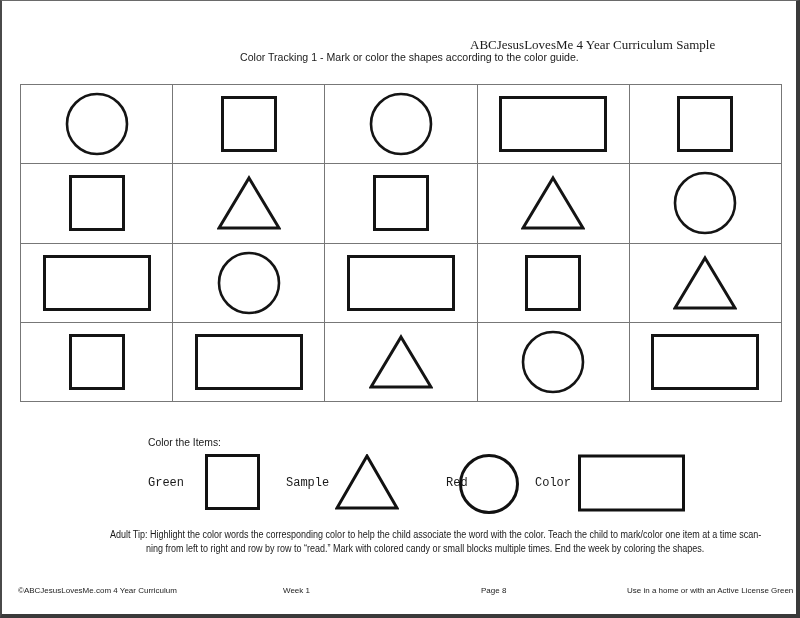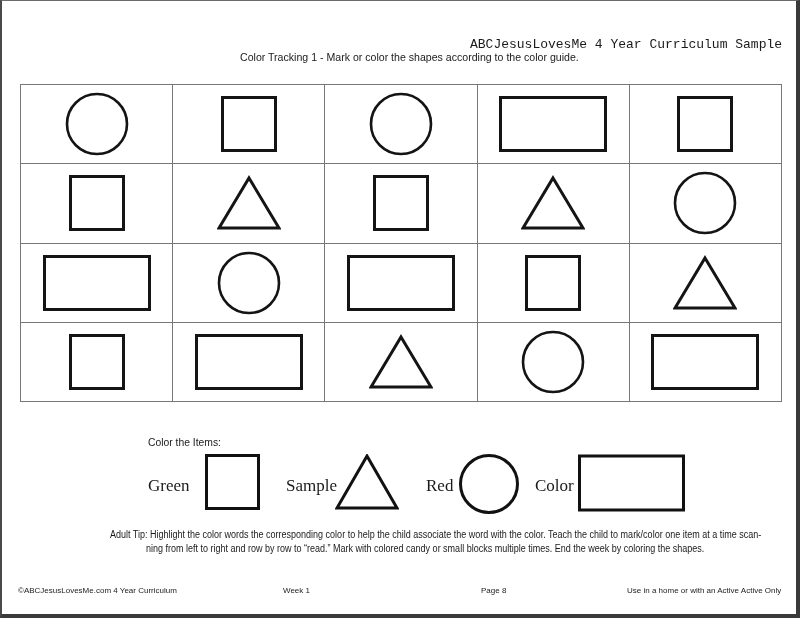--- a/index.html
+++ b/index.html
@@ -1,28 +1,28 @@
 <!DOCTYPE html>
 <html><head>
 <meta charset="utf-8">
 <style>
   html, body { margin: 0; padding: 0; }
   body { width: 800px; height: 618px; background: #ffffff; position: relative; overflow: hidden; }
   .frame { position: absolute; left: 0; top: 0; width: 800px; height: 618px; box-sizing: border-box;
            border-left: 2px solid #4a4a4a; border-top: 1px solid #6a6a6a; border-right: 4px solid #3a3a3a; border-bottom: 4px solid #3a3a3a; pointer-events: none; }
-  .header-brand { position: absolute; left: 470px; top: 37px; font-family: Liberation Mono, monospace; font-size: 13px; color: #1a1a1a; white-space: nowrap; }
+  .header-brand { position: absolute; left: 470px; top: 37px; font-family: Liberation Serif, serif; font-size: 13px; color: #1a1a1a; white-space: nowrap; }
   .header-title { position: absolute; left: 240px; top: 51px; font-family: "Liberation Sans", sans-serif; font-size: 11.5px; color: #1a1a1a; white-space: nowrap; transform: scaleX(0.92); transform-origin: left top; }
   .grid { position: absolute; left: 20px; top: 84px; width: 762px; height: 318px;
           display: grid; grid-template-columns: repeat(5, 1fr); grid-template-rows: repeat(4, 1fr);
           border-top: 1.5px solid #777; border-left: 1.5px solid #777; box-sizing: border-box; }
   .cell { border-right: 1.5px solid #777; border-bottom: 1.5px solid #777; display: flex; align-items: center; justify-content: center; }
   .cell svg { display: block; }
   .legend-label { position: absolute; left: 148px; top: 436px; font-family: "Liberation Sans", sans-serif; font-size: 11px; color: #1a1a1a; transform: scaleX(0.94); transform-origin: left top; }
   .legend-row { position: absolute; left: 0; top: 454px; width: 800px; height: 58px; }
-  .legend-word { position: absolute; top: 22px; font-family: Liberation Serif, serif; font-size: 17px; color: #1a1a1a; }
+  .legend-word { position: absolute; top: 22px; font-family: Liberation Mono, monospace; font-size: 12px; color: #1a1a1a; }
   .legend-shape { position: absolute; top: 0; }
   .tip { position: absolute; left: 110px; top: 528px; width: 640px; font-family: "Liberation Sans", sans-serif; font-size: 10px; line-height: 13.5px; color: #1a1a1a; transform: scaleX(0.9); transform-origin: left top; }
   .tip-line2 { padding-left: 40px; white-space: nowrap; }
   .tip-line1 { white-space: nowrap; }
   .footer { position: absolute; top: 586px; font-family: "Liberation Sans", sans-serif; font-size: 8px; color: #222; white-space: nowrap; }
 </style>
 </head>
 <body>
 
 <div class="frame"></div>
@@ -137,31 +137,31 @@
 
 <div class="legend-row">
   <span class="legend-word" style="left:148px">Green</span>
   <svg class="legend-shape" style="left:205px" width="56" height="56">
     <rect x="1.5" y="1.5" width="52" height="53" fill="none" stroke="#111" stroke-width="3"></rect>
   </svg>
   <span class="legend-word" style="left:286px">Sample</span>
   <svg class="legend-shape" style="left:335px" width="64" height="56">
     <polygon points="32,2 62,54 2,54" fill="none" stroke="#111" stroke-width="3" stroke-linejoin="miter"></polygon>
   </svg>
-  <span class="legend-word" style="left:426px">Red</span>
+  <span class="legend-word" style="left:446px">Red</span>
   <svg class="legend-shape" style="left:458px" width="62" height="62">
     <circle cx="31" cy="30" r="28.5" fill="none" stroke="#111" stroke-width="3"></circle>
   </svg>
   <span class="legend-word" style="left:535px">Color</span>
   <svg class="legend-shape" style="left:578px" width="108" height="58">
     <rect x="1.5" y="2" width="104" height="54" fill="none" stroke="#111" stroke-width="3"></rect>
   </svg>
 </div>
 
 <div class="tip">
   <div class="tip-line1">Adult Tip:  Highlight the color words the corresponding color to help the child associate the word with the color. Teach the child to mark/color one item at a time scan-</div>
   <div class="tip-line2">ning from left to right and row by row to “read.”  Mark with colored candy or small blocks multiple times.  End the week by coloring the shapes.</div>
 </div>
 
 <div class="footer" style="left:18px">©ABCJesusLovesMe.com 4 Year Curriculum</div>
 <div class="footer" style="left:283px">Week 1</div>
 <div class="footer" style="left:481px">Page 8</div>
-<div class="footer" style="left:627px">Use in a home or with an Active Active Only</div>
+<div class="footer" style="left:627px">Use in a home or with an Active License Green</div>
 
 </body></html>

